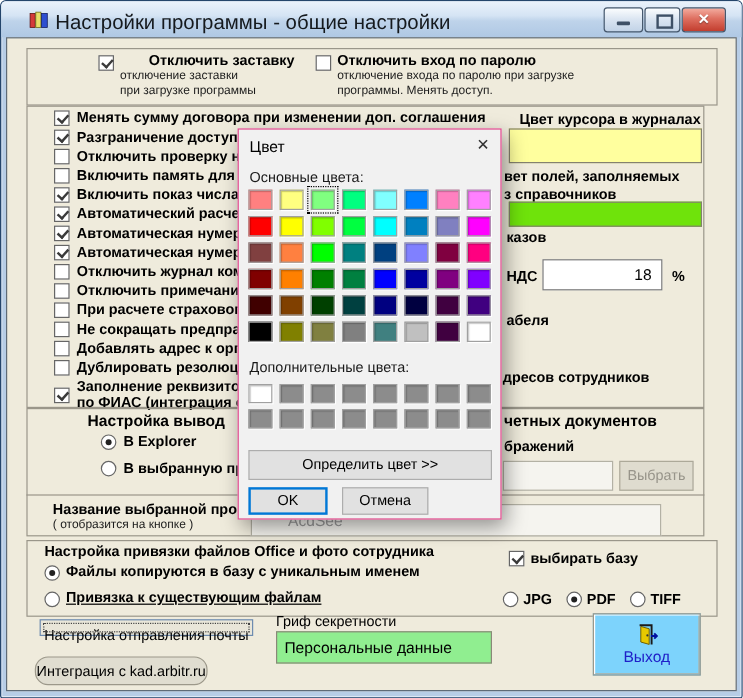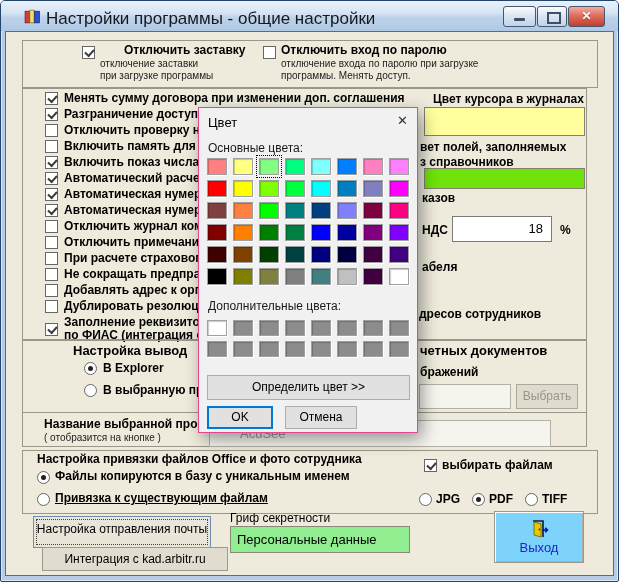--- a/index.html
+++ b/index.html
@@ -180,38 +180,38 @@
   <div class="small" style="left:44px;top:432px;">( отобразится на кнопке )</div>
   <div class="field graytext" style="left:209px;top:420px;width:342px;height:27px;background:#F5F4EF;border-color:#B3B1A4;font-size:13px;padding:5px 0 0 30px;">AcdSee</div>
 
   <div class="box" style="left:22px;top:450px;width:576px;height:64px;"></div>
   <div class="blabel" style="left:37px;top:452px;">Настройка привязки файлов Office и фото сотрудника</div>
   <span class="radio selected abs" style="left:37px;top:471px;"></span>
   <div class="blabel" style="left:55px;top:469px;">Файлы копируются в базу с уникальным именем</div>
   <span class="radio abs" style="left:37px;top:493px;"></span>
   <div class="blabel" style="left:55px;top:491px;text-decoration:underline;">Привязка к существующим файлам</div>
   <span class="cb checked abs" style="left:424px;top:459px;"></span>
-  <div class="blabel" style="left:442px;top:458px;">выбирать файлам</div>
+  <div class="blabel" style="left:442px;top:458px;">выбирать базу</div>
   <div class="fmt" style="left:419px;top:492px;gap:12px;">
       <span class="fmt-item">
         <span class="radio"></span>
         <span>JPG</span>
       </span>
       <span class="fmt-item">
         <span class="radio selected"></span>
         <span>PDF</span>
       </span>
       <span class="fmt-item">
         <span class="radio"></span>
         <span>TIFF</span>
       </span>
     </div>
 
-  <div class="btn mail-btn" style="left:33px;top:516px;width:178px;height:32px;line-height:24px;">Настройка отправления почты</div>
-  <div class="btn" style="left:42px;top:547px;width:186px;height:24px;line-height:22px;">Интеграция с kad.arbitr.ru</div>
+  <div class="btn mail-btn" style="left:33px;top:516px;width:178px;height:14px;line-height:24px;">Настройка отправления почты</div>
+  <div class="btn" style="left:29px;top:547px;width:144px;height:24px;line-height:22px;border-radius:11px;">Интеграция с kad.arbitr.ru</div>
   <div class="rlabel" style="left:230px;top:511px;">Гриф секретности</div>
   <div class="field" style="left: 230px; top: 526px; width: 180px; height: 27px; border-color: rgb(138, 136, 120); font-size: 13px; padding: 5px 0px 0px 6px; background: rgb(144, 238, 144);">Персональные данные</div>
   <div class="exit-btn">
     <svg width="20" height="20" viewBox="0 0 20 20">
       <path d="M4 2 H14 V18" fill="none" stroke="#1a1a1a" stroke-width="1.6"></path>
       <polygon points="5,3 12,5 12,18 5,16" fill="#E8C900" stroke="#6b5a00" stroke-width="0.8"></polygon>
       <circle cx="10.5" cy="10.5" r="0.9" fill="#333"></circle>
       <path d="M13.5 11 H18 M16.2 8.8 L18.4 11 L16.2 13.2" stroke="#00119F" stroke-width="1.6" fill="none"></path>
     </svg>
     <span class="exit-label">Выход</span>

